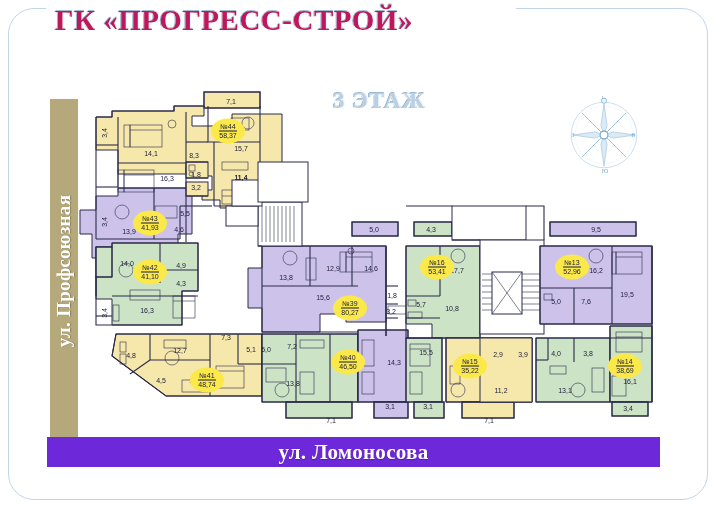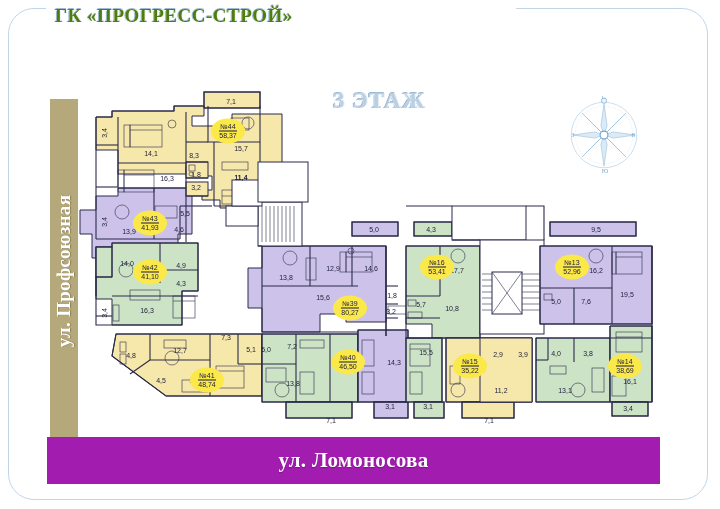--- a/index.html
+++ b/index.html
@@ -5,33 +5,33 @@
   html,body{margin:0;padding:0;background:#ffffff;}
   body{width:720px;height:509px;overflow:hidden;font-family:"Liberation Serif",serif;}
   #root{position:relative;width:720px;height:509px;background:#fff;}
 
   
   .frame{position:absolute;left:8px;top:8px;width:700px;height:492px;
          border:1.5px solid #c3d6e8;border-radius:26px;box-sizing:border-box;pointer-events:none;}
   .frame-mask{position:absolute;left:46px;top:0px;width:470px;height:26px;background:#fff;}
 
   
-  .title{position:absolute;left:55px;top:6px;font-size:19px;font-weight:bold;
-         color:#4d7c0f;letter-spacing:.5px;line-height:1;white-space:nowrap;
+  .title{position:absolute;left:55px;top:6px;font-size:29px;font-weight:bold;
+         color:#be185d;letter-spacing:.5px;line-height:1;white-space:nowrap;
          text-shadow:0 1px 0 #fff,1px 0 0 #eaf2f8,-1px 0 0 #97b5cf,0 -1px 0 #9fbbd3;}
   .floor{position:absolute;left:333px;top:88px;font-size:23px;font-weight:bold;color:#b9cfe3;
          letter-spacing:1px;white-space:nowrap;
          text-shadow:0 1px 0 #fff,1px 0 0 #eaf2f8,-1px 0 0 #97b5cf,0 -1px 0 #9fbbd3;}
 
   
   .street-v{position:absolute;left:50px;top:99px;width:28px;height:343px;background:#b5a87a;}
   .street-v span{position:absolute;left:50%;top:50%;transform:translate(-50%,-50%) rotate(-90deg);
         transform-origin:center;white-space:nowrap;color:#fff;font-size:19px;font-weight:bold;
         letter-spacing:.3px;text-shadow:0 1px 1px rgba(0,0,0,.25);}
-  .street-h{position:absolute;left:47px;top:437px;width:613px;height:47px;background:#a21caf;
+  .street-h{position:absolute;left:47px;top:437px;width:613px;height:30px;background:#6d28d9;
         display:flex;align-items:center;justify-content:center;}
   .street-h span{color:#fff;font-size:21px;font-weight:bold;letter-spacing:.3px;
         text-shadow:0 1px 1px rgba(0,0,0,.25);}
 
   
   .compass{position:absolute;left:565px;top:96px;width:78px;height:78px;}
 
   
   .plan{position:absolute;left:0;top:0;width:720px;height:509px;}
 

